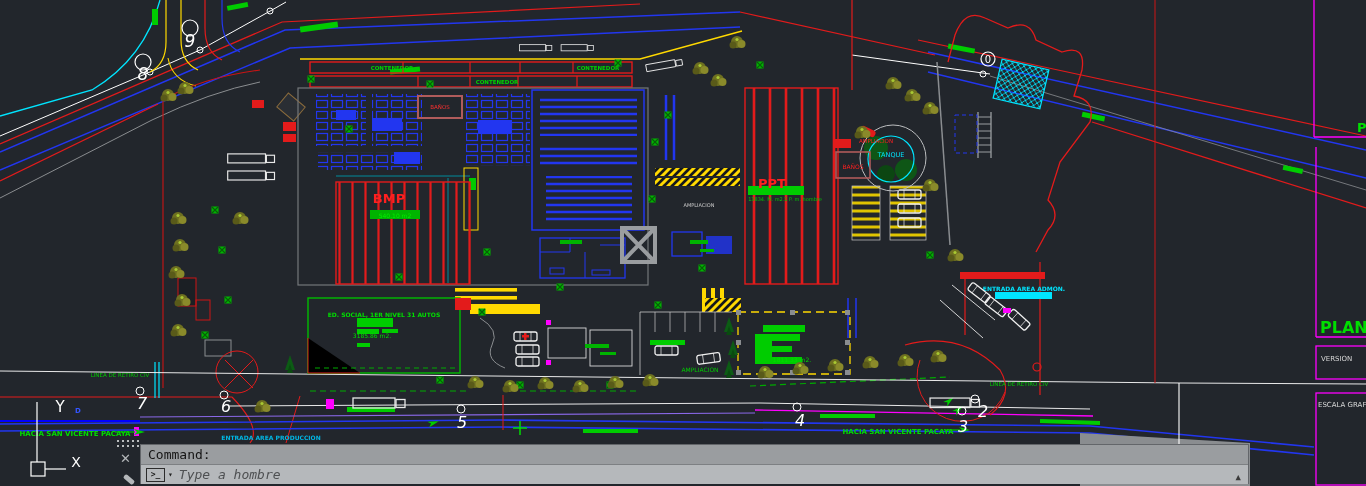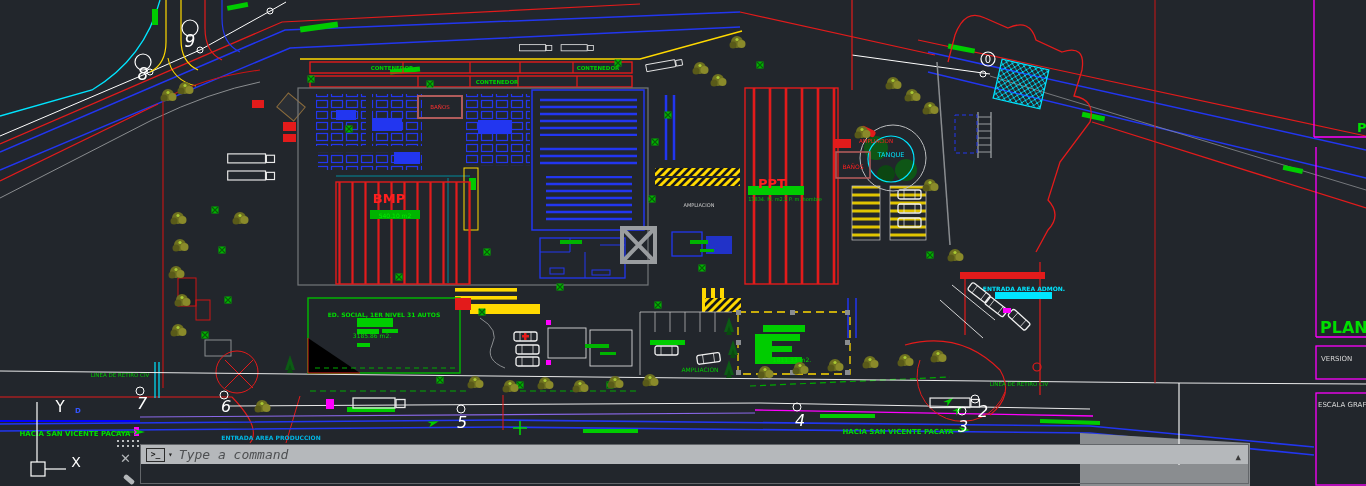--- a/index.html
+++ b/index.html
@@ -472,21 +472,24 @@
   <i style="left:0;top:5px"></i>
       <i style="left:5px;top:5px"></i>
       <i style="left:10px;top:5px"></i>
   <i style="left:15px;top:5px"></i>
       <i style="left:20px;top:5px"></i>
 </div>
 <div class="palclose">✕</div>
 <div class="palwrench"></div>
 
 <div class="cmdwin">
+  <div class="cmdrow1">
+    <span>Command:</span>
+  </div>
   <div class="cmdrow2">
     <span class="cliicon">&gt;_</span>
     <span class="clidrop">▾</span>
-    <span class="cmdinput">Type a command</span>
+    <span class="cmdinput">Type a hombre</span>
     <span class="cmdscroll">▲</span>
   </div>
 </div>
 
 </div>
 
 </body></html>

